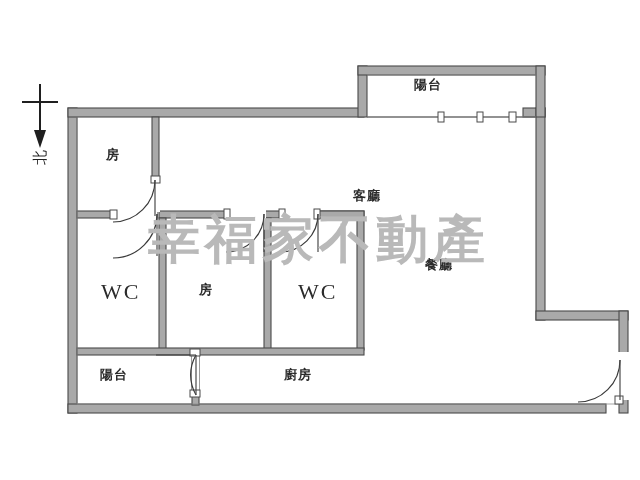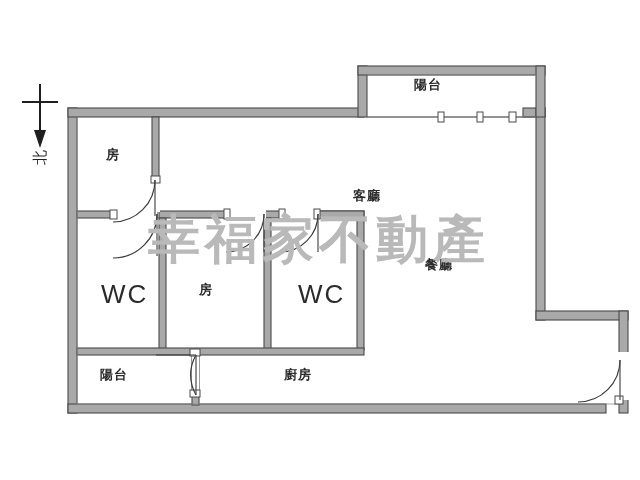--- a/index.html
+++ b/index.html
@@ -30,22 +30,22 @@
     font-family: "DejaVu Sans", "Liberation Sans", sans-serif;
     white-space: nowrap;
     letter-spacing: 1px;
     user-select: none;
   }
   .label-cjk {
     font-size: 13px;
     font-weight: 700;
   }
   .label-wc {
-    font-size: 26px;
-    font-family: Liberation Sans, sans-serif;
+    font-size: 22px;
+    font-family: Liberation Serif, serif;
     letter-spacing: 2px;
   }
   #watermark {
     position: absolute;
     left: 148px;
     top: 208px;
     width: 350px;
     height: 62px;
     color: #b9b9b9;
     font-size: 52px;

